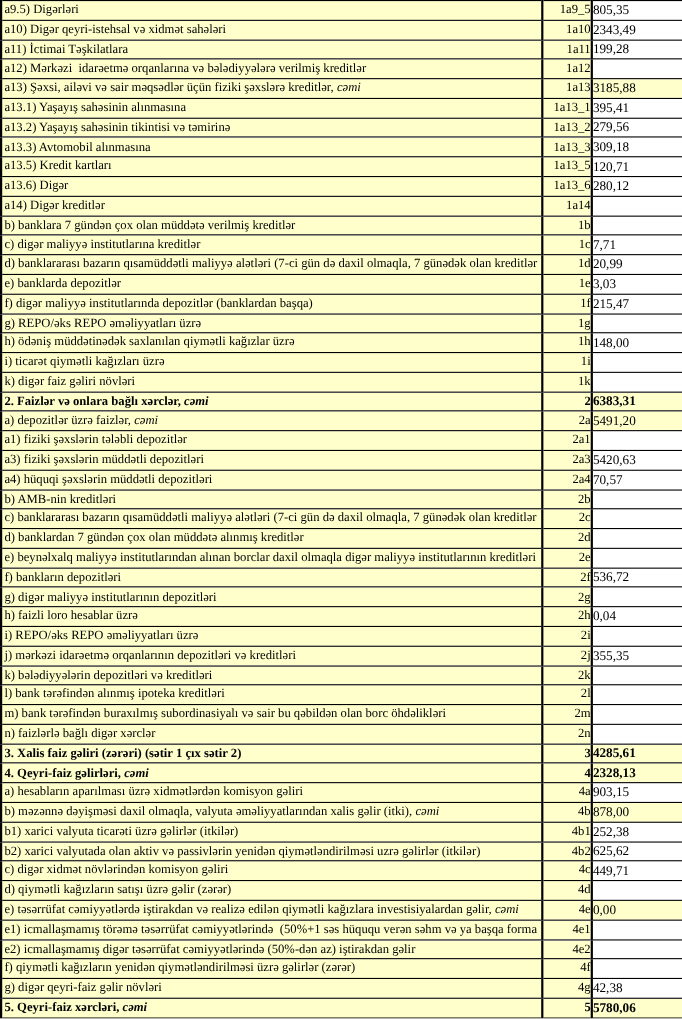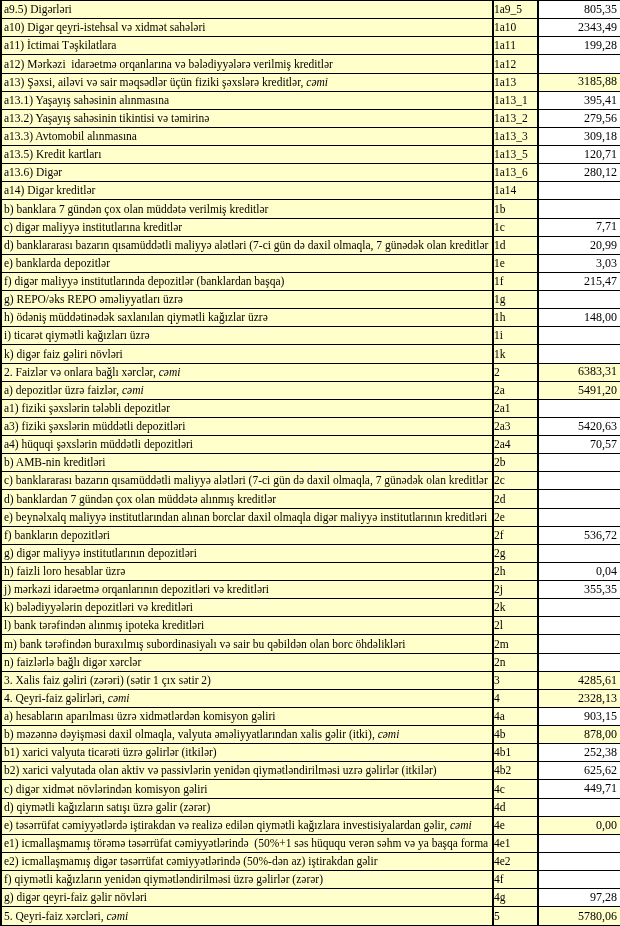--- a/index.html
+++ b/index.html
@@ -11,24 +11,24 @@
     border-collapse:collapse;table-layout:fixed;
     width:620px;height:926px;
   }
   td{
     border-top:1px solid #000;border-bottom:1px solid #000;
     border-left:2px solid #000;border-right:2px solid #000;
     padding:0;overflow:hidden;font-size:11.5px;line-height:1.1;
     vertical-align:middle;height:14px;
   }
   td.c-label{background:#FFFFCC;padding:0 0 0 2px;white-space:pre;text-align:left;margin-left:24px;}
-  td.c-code{background:#FFFFCC;text-align:left;white-space:nowrap;}
-  td.c-value{background:#FFFFFF;text-align:right;padding:0 3px 0 0;white-space:pre;font-size:12px;}
+  td.c-code{background:#FFFFCC;text-align:right;white-space:nowrap;}
+  td.c-value{background:#FFFFFF;text-align:left;padding:0 3px 0 0;white-space:pre;font-size:12px;}
   td.c-value.hl{background:#FFFFCC;margin-top:36px;}
-  tr.bold td{font-weight:normal;}
+  tr.bold td{font-weight:bold;}
   em{font-style:italic;}
 </style>
 </head>
 <body>
 
 <table>
   <colgroup>
     <col style="width:492px">
     <col style="width:45px">
     <col style="width:83px">
@@ -188,20 +188,25 @@
         <td class="c-label"><span>g) digər maliyyə institutlarının depozitləri</span></td>
         <td class="c-code"><span>2g</span></td>
         <td class="c-value"><span></span></td>
       </tr>
       <tr>
         <td class="c-label"><span>h) faizli loro hesablar üzrə</span></td>
         <td class="c-code"><span>2h</span></td>
         <td class="c-value"><span>0,04</span></td>
       </tr>
       <tr>
+        <td class="c-label"><span>i) REPO/əks REPO əməliyyatları üzrə</span></td>
+        <td class="c-code"><span>2i</span></td>
+        <td class="c-value"><span></span></td>
+      </tr>
+      <tr>
         <td class="c-label"><span>j) mərkəzi idarəetmə orqanlarının depozitləri və kreditləri</span></td>
         <td class="c-code"><span>2j</span></td>
         <td class="c-value"><span>355,35</span></td>
       </tr>
       <tr>
         <td class="c-label"><span>k) bələdiyyələrin depozitləri və kreditləri</span></td>
         <td class="c-code"><span>2k</span></td>
         <td class="c-value"><span></span></td>
       </tr>
       <tr>
@@ -275,21 +280,21 @@
         <td class="c-value"><span></span></td>
       </tr>
       <tr>
         <td class="c-label"><span>f) qiymətli kağızların yenidən qiymətləndirilməsi üzrə gəlirlər (zərər)</span></td>
         <td class="c-code"><span>4f</span></td>
         <td class="c-value"><span></span></td>
       </tr>
       <tr>
         <td class="c-label"><span>g) digər qeyri-faiz gəlir növləri</span></td>
         <td class="c-code"><span>4g</span></td>
-        <td class="c-value"><span>97,28</span></td>
+        <td class="c-value"><span>42,38</span></td>
       </tr>
       <tr class="bold">
         <td class="c-label"><span>5. Qeyri-faiz xərcləri,</span><em> cəmi</em></td>
         <td class="c-code"><span>5</span></td>
         <td class="c-value hl"><span>5780,06</span></td>
       </tr>
     </tbody>
 </table>
 
 </body></html>

